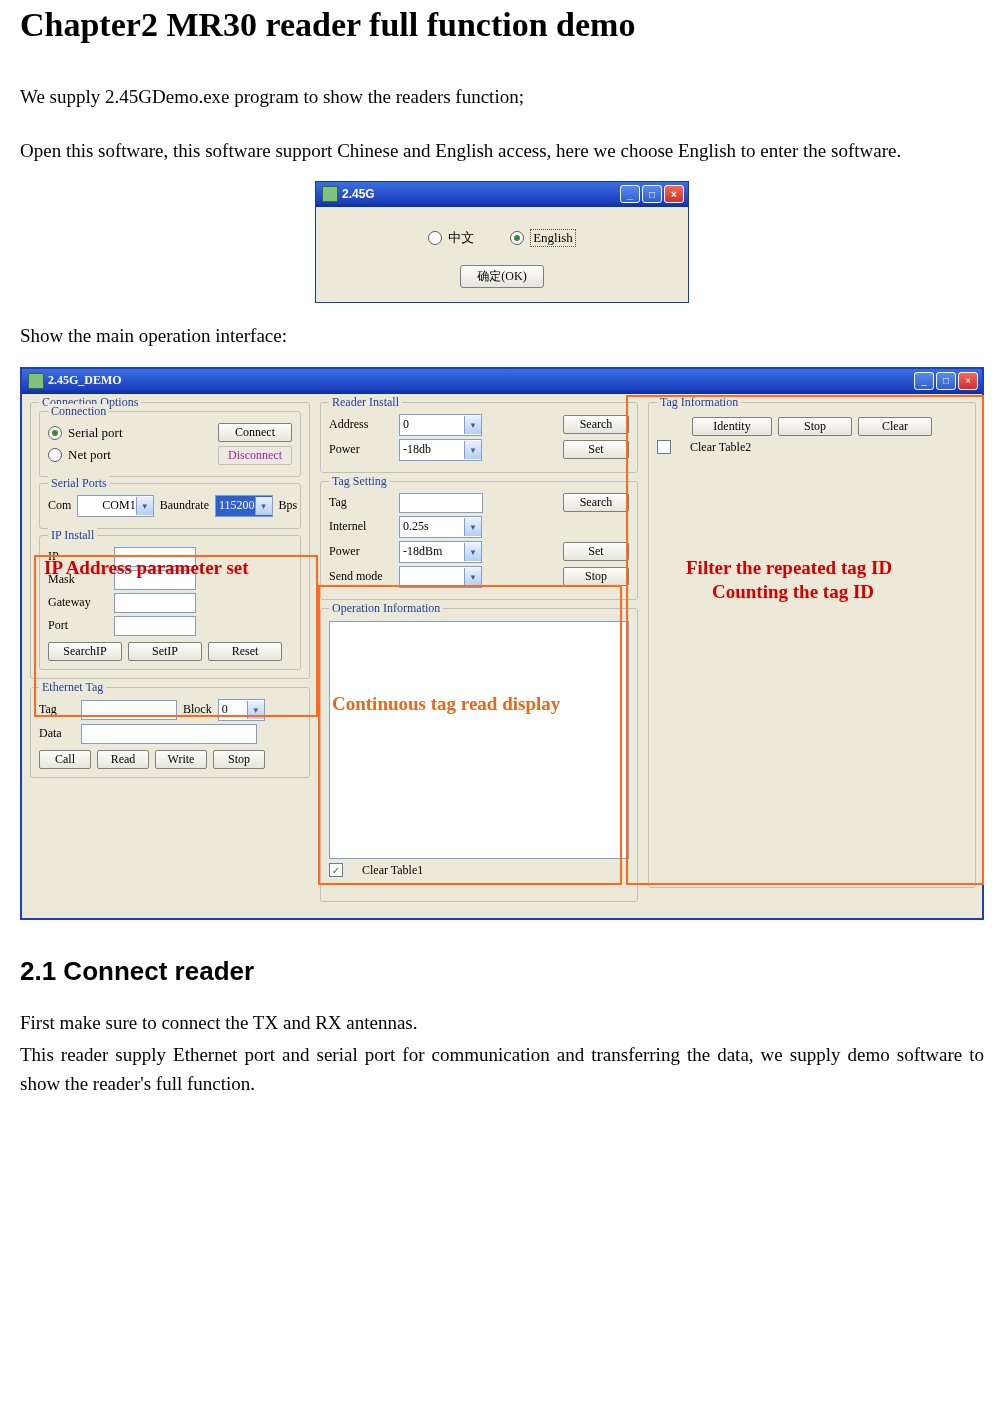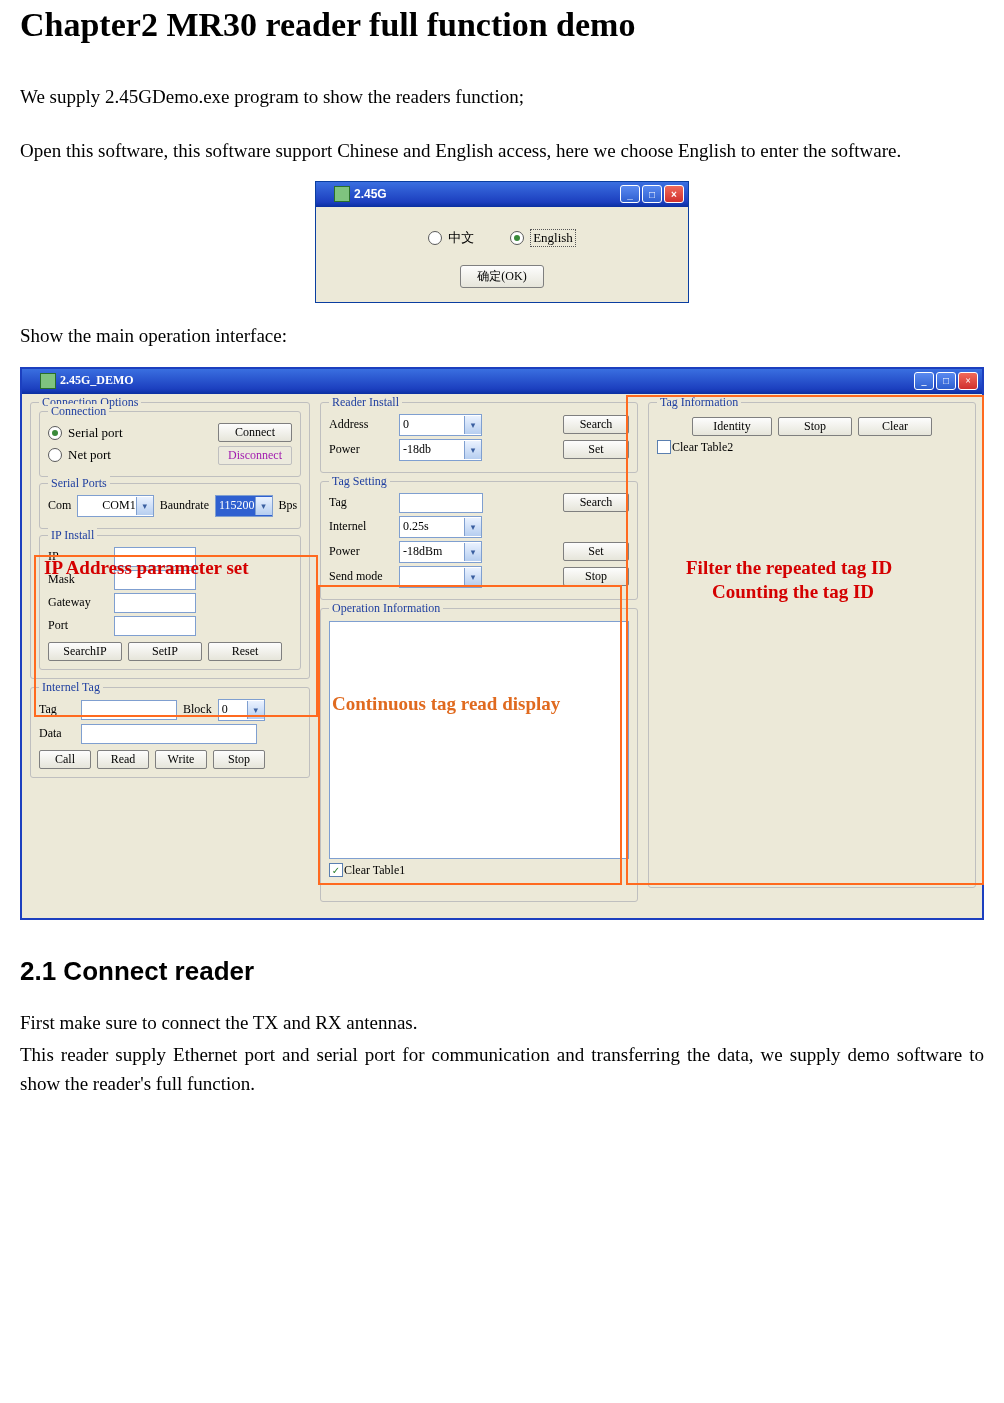--- a/index.html
+++ b/index.html
@@ -50,21 +50,20 @@
     font-size: 12px;
     padding: 3px 4px 4px 6px;
     display: flex;
     align-items: center;
     justify-content: space-between;
   }
   .xp-titlebar .title-text {
     display: flex;
     align-items: center;
     gap: 4px;
-    margin-left: 12px;
   }
   .title-icon {
     width: 14px; height: 14px;
     background: #7fc37f;
     border: 1px solid #2a6f2a;
     display: inline-block;
   }
   .ctrlbtns { display: flex; gap: 2px; }
   .ctrlbtn {
     width: 18px; height: 16px;
@@ -177,21 +176,21 @@
 
   .op-table {
     border: 1px solid #7f9fd0; background:#fff; height: 236px; margin-top: 4px;
   }
   .tag-table {
     border: 1px solid #7f9fd0; background: #fff; height: 394px; margin-top:4px;
   }
   .tag-header { display: flex; font-family: SimSun; font-size: 12px; color:#000;
     background: #ece9d8; border-bottom: 1px solid #c0c0c0;}
   .th { padding: 1px 4px; border-right: 1px solid #c0c0c0;}
-  .chk-row { display: flex; align-items: center; gap: 1px; margin-top: 4px;
+  .chk-row { display: flex; align-items: center; gap: 19px; margin-top: 4px;
     font-family: SimSun; font-size: 12px;}
   .chk {
     width: 12px; height: 12px; border: 1px solid #5a7fb0; background:#fff;
     display:flex; align-items:center; justify-content:center;
     font-size: 10px; color: #2a7f2a;
   }
 
   
   .annot-box1 {
     position: absolute; border: 2px solid #ff6a1f;
@@ -328,21 +327,21 @@
                 </div>
               <div class="btnrow">
                 <div class="btn-sm">SearchIP</div>
                 <div class="btn-sm">SetIP</div>
                 <div class="btn-sm">Reset</div>
               </div>
             </div>
           </div>
 
           <div class="fieldset">
-            <div class="legend">Internel Tag</div>
+            <div class="legend">Ethernet Tag</div>
             <div class="row1">
               <span class="lbl" style="width:36px;">Tag</span>
               <div class="xp-input" style="width:90px;"></div>
               <span>Block</span>
               <span class="xp-select" style="width:42px;">
                 <span>0</span>
                 <span class="sel-arrow">▾</span>
               </span>
             </div>
             <div class="row1">

